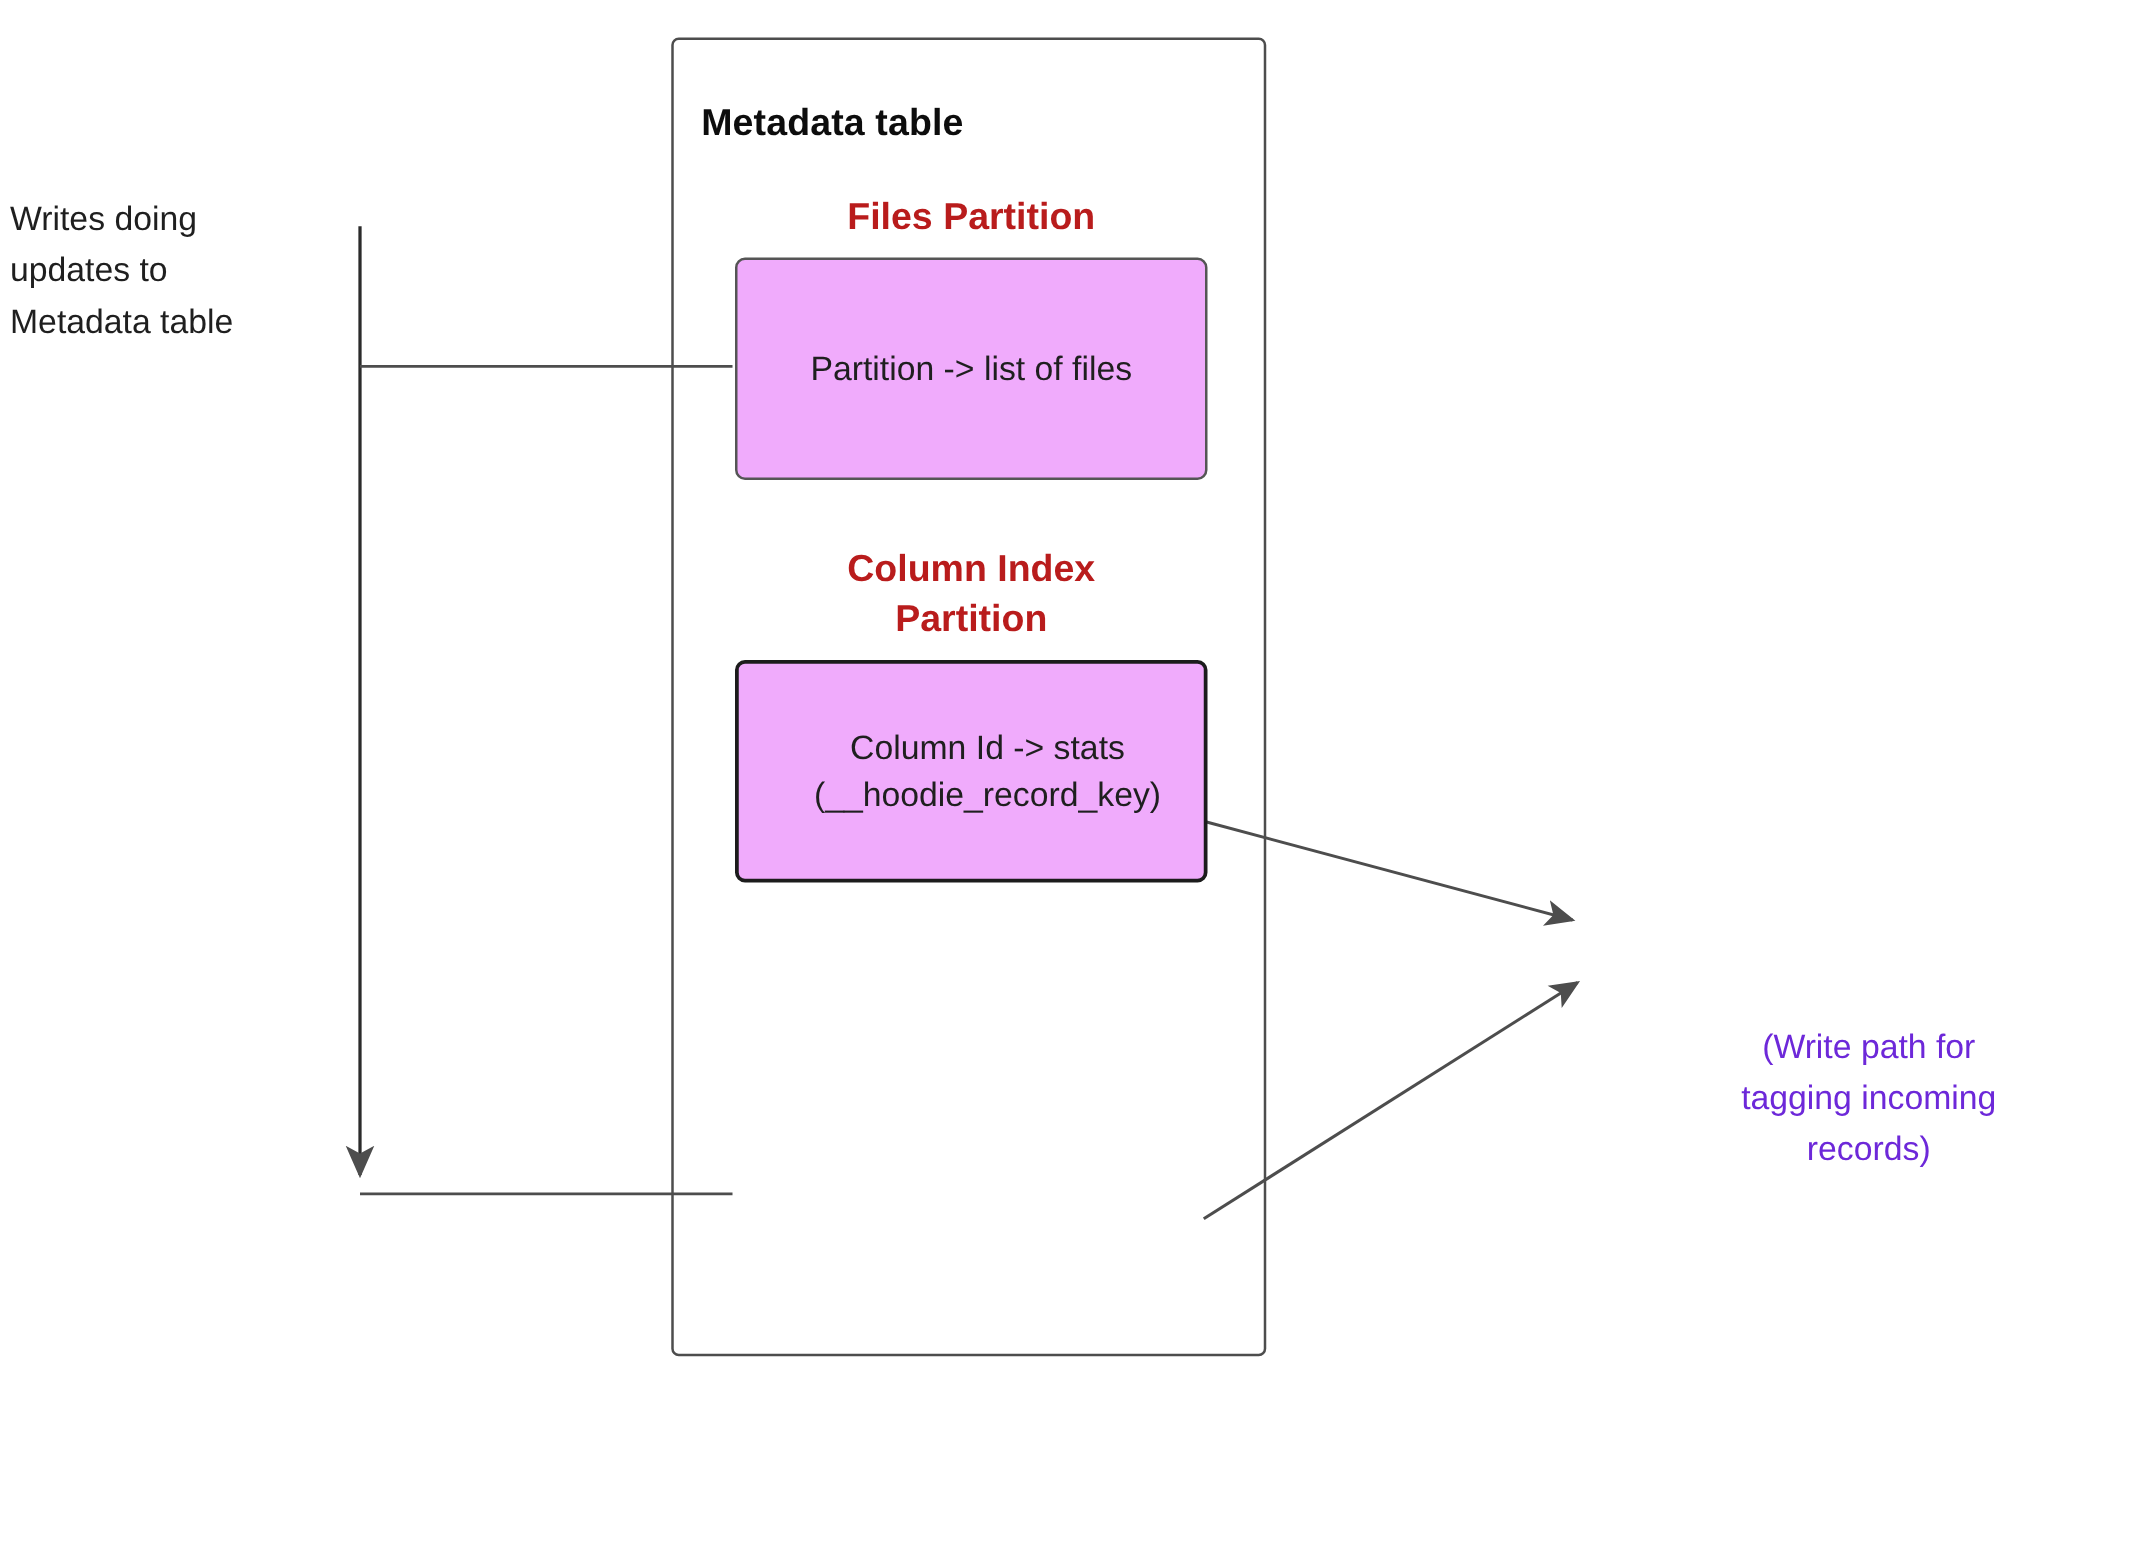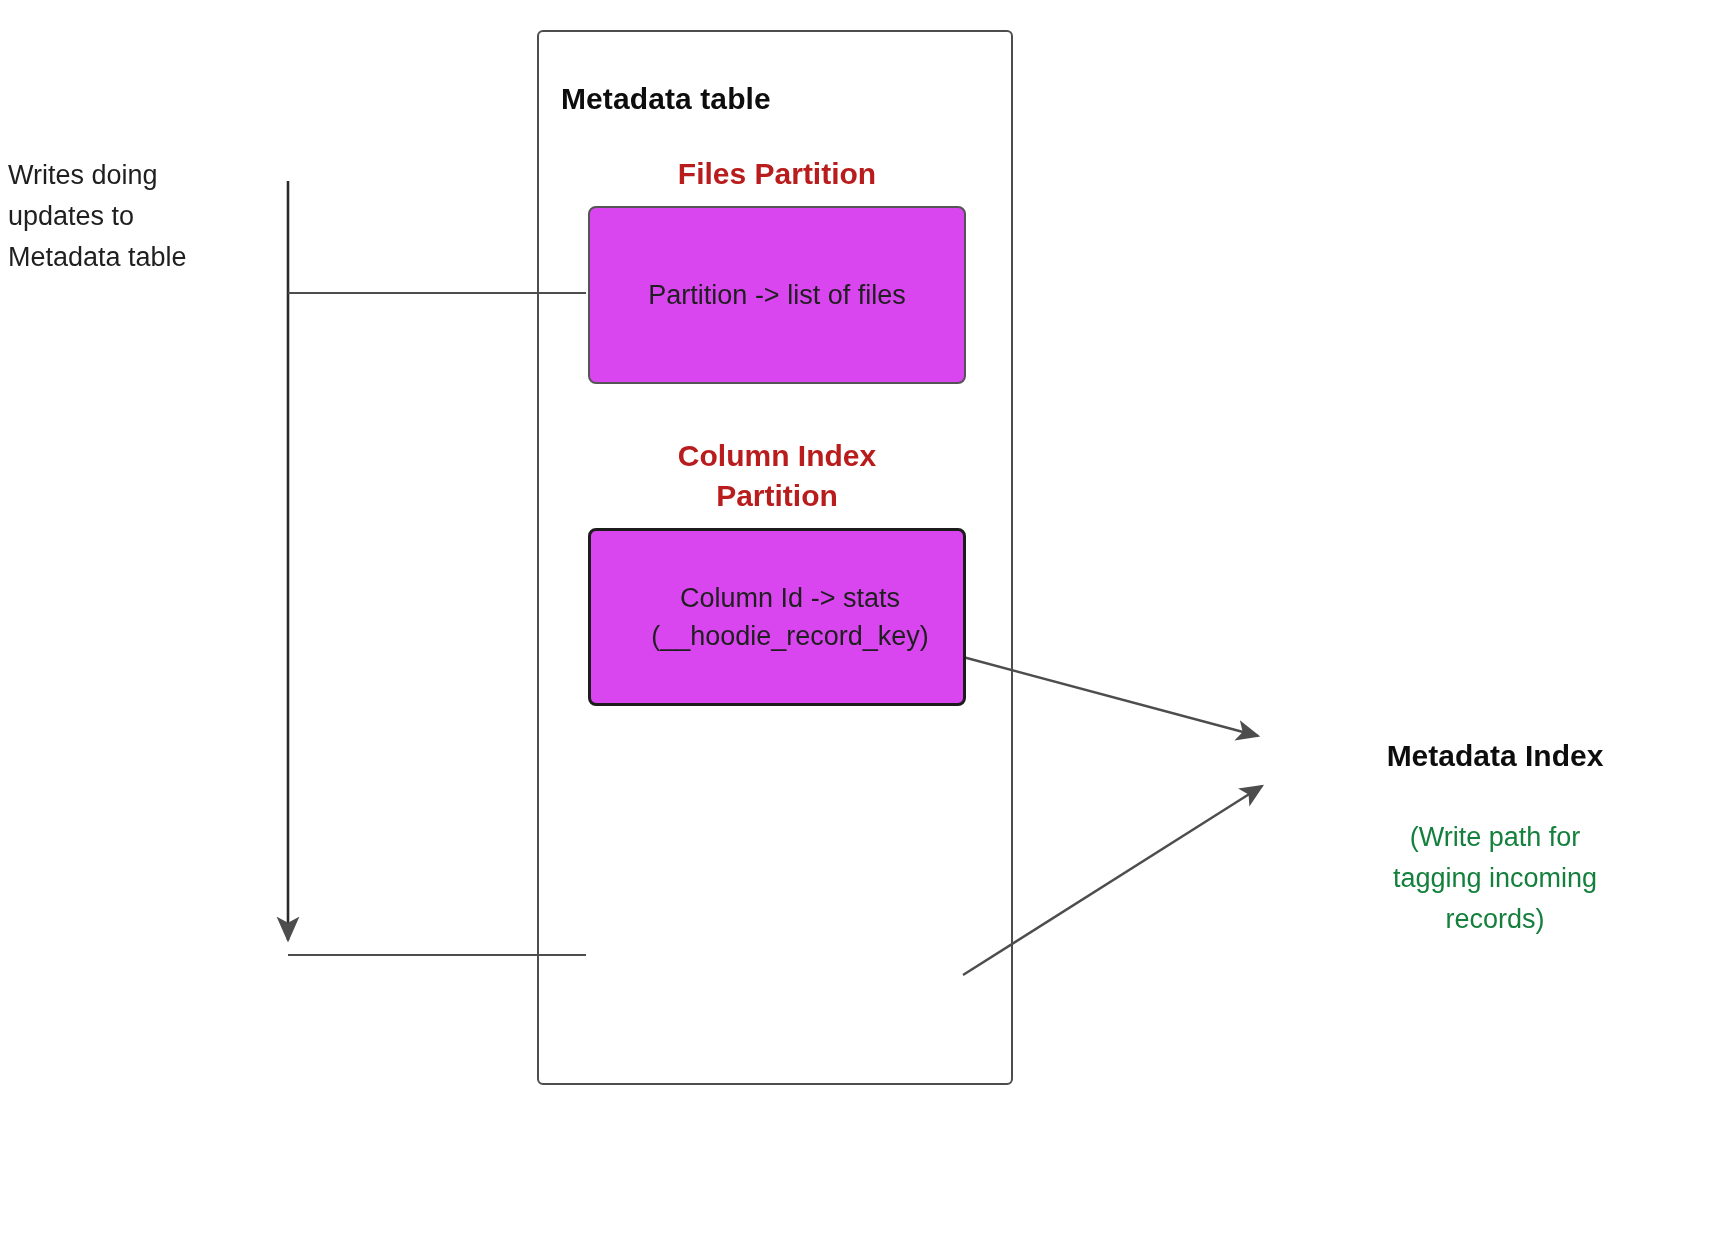--- a/index.html
+++ b/index.html
@@ -78,21 +78,21 @@
   }
   .partition-box {
     margin-top: 12px;
     border: 2px solid #555555;
     border-radius: 8px;
     box-sizing: border-box;
     display: flex;
     align-items: center;
     justify-content: center;
     text-align: center;
-    background: #d946ef;
+    background: #f0abfc;
   }
   .partition-box.emphasis {
     border: 3px solid #1c1c1c;
   }
   .partition-box-text {
     font-size: 27px;
     line-height: 38px;
     color: #1f1f1f;
     white-space: pre-line;
     padding: 0 10px;
@@ -119,21 +119,21 @@
     color: #0d0d0d;
   }
   .index-caption {
     position: absolute;
     left: 1305px;
     top: 817px;
     width: 380px;
     text-align: center;
     font-size: 27px;
     line-height: 41px;
-    color: #15803d;
+    color: #6d28d9;
     white-space: pre-line;
   }
 </style>
 </head>
 <body>
 
 <div id="canvas">
 
   <svg id="wires" viewBox="0 0 1718 1244" xmlns="http://www.w3.org/2000/svg">
     <defs>
@@ -176,18 +176,17 @@
 Partition</div>
       <div class="partition-box emphasis">
         <span class="partition-box-text">Column Id  -&gt; stats
 (__hoodie_record_key)</span>
       </div>
     </div>
 
 
   </div>
 
-  <div class="index-title">Metadata Index</div>
   <div class="index-caption">(Write path for
 tagging incoming
 records)</div>
 
 </div>
 
 </body></html>

